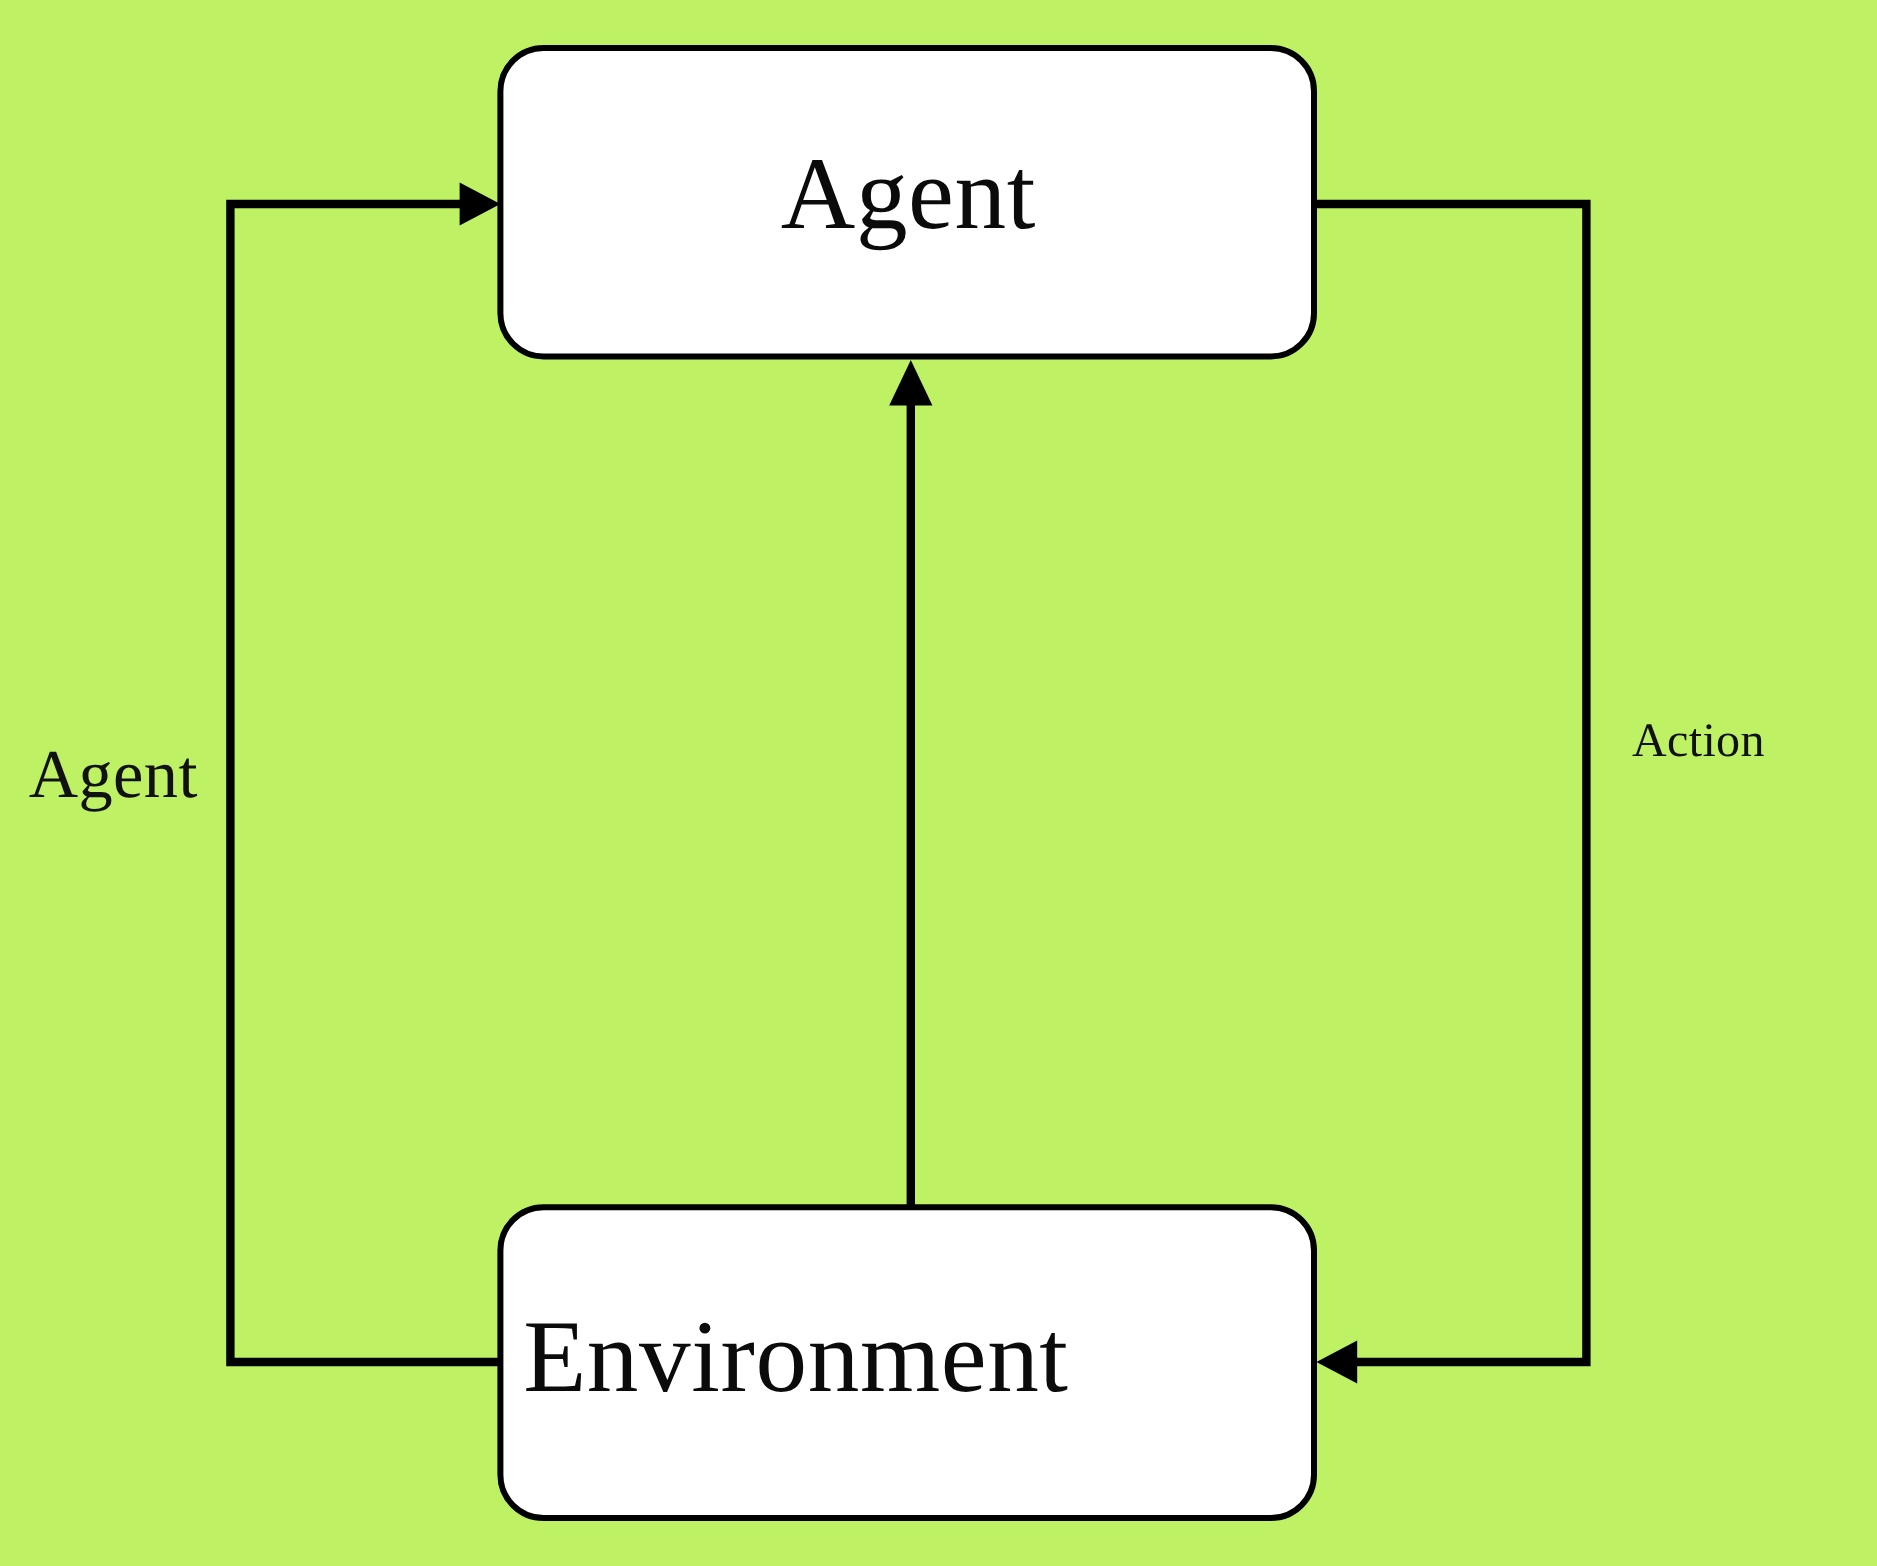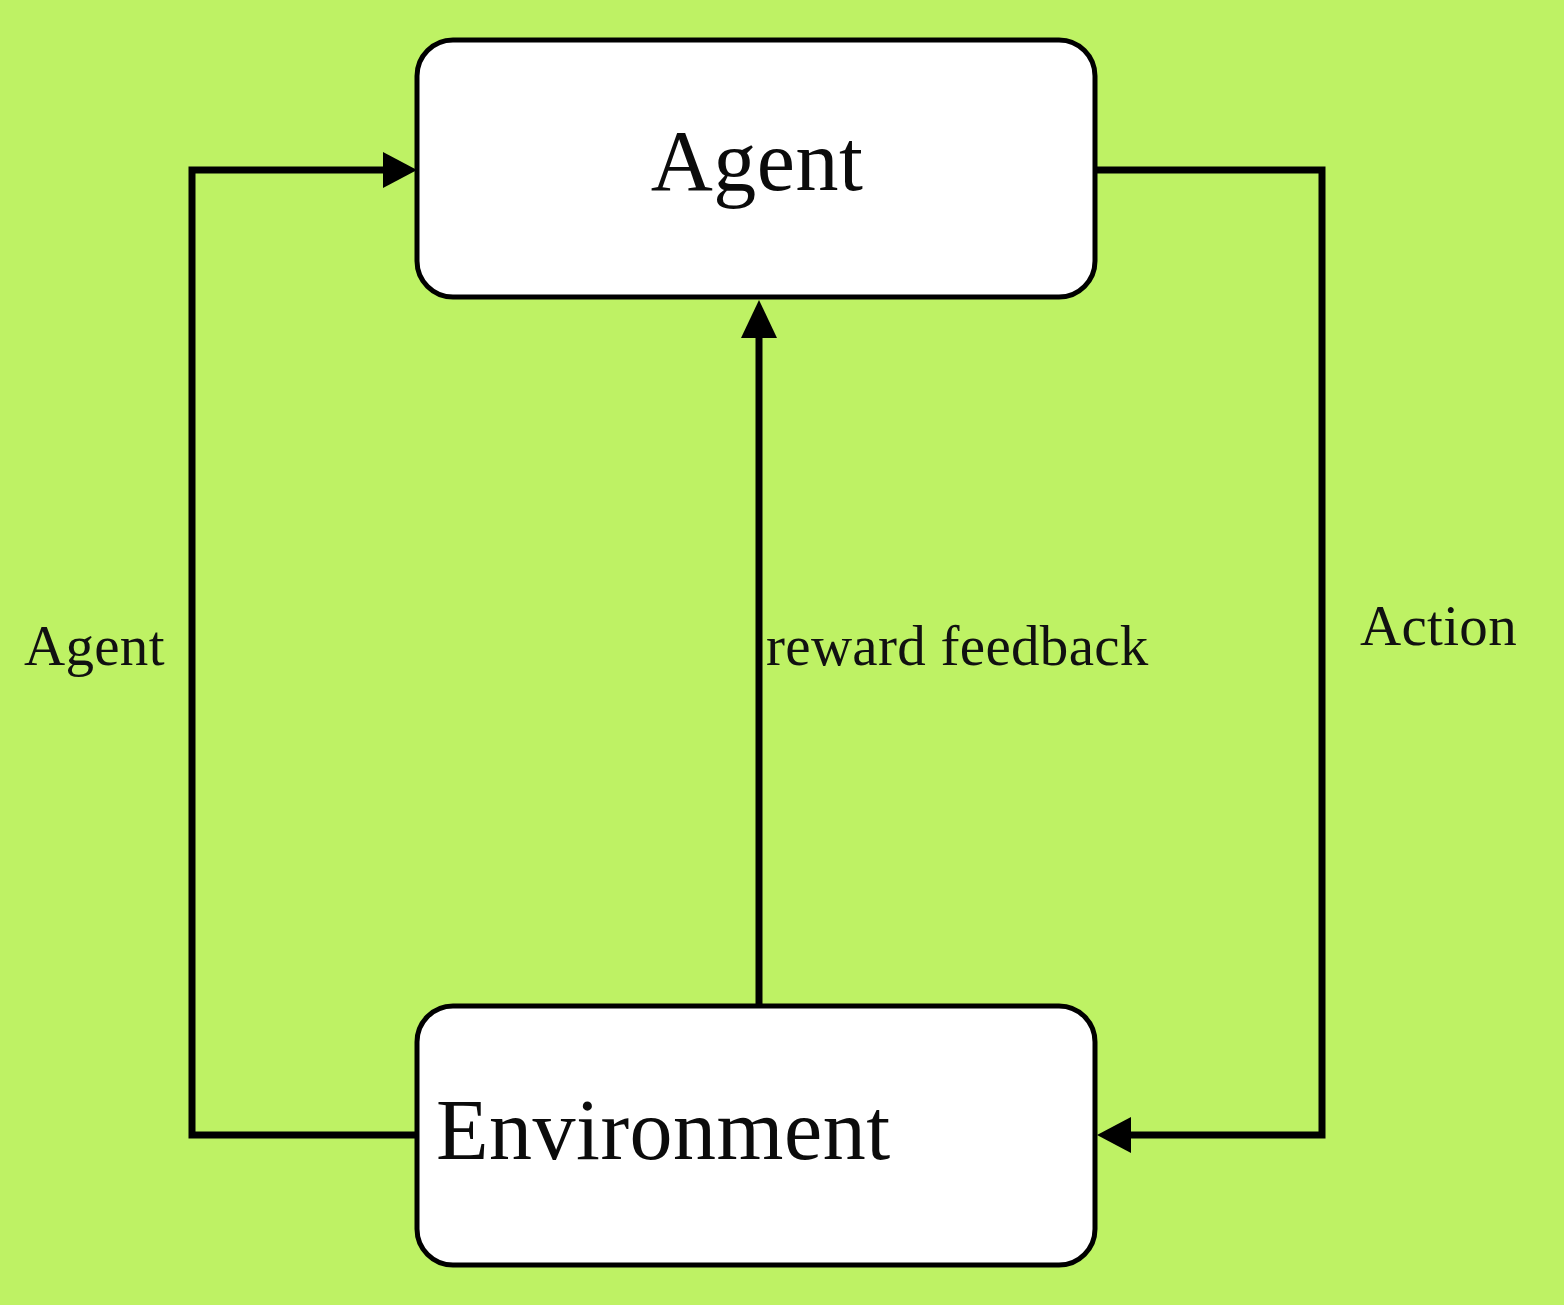--- a/index.html
+++ b/index.html
@@ -78,21 +78,21 @@
     font-size: 57px;
   }
   #reward-label {
     left: 766px;
     top: 617px;
     font-size: 57px;
   }
   #action-label {
     left: 1360px;
     top: 597px;
-    font-size: 57px;
+    font-size: 40px;
   }
 </style>
 </head>
 <body>
 
 <div id="canvas">
 
   <svg class="diagram" viewBox="0 0 1564 1305" xmlns="http://www.w3.org/2000/svg">
 
     <g>
@@ -114,17 +114,16 @@
 
     <rect class="node-box" x="417" y="1006" width="678" height="259" rx="36" ry="36"></rect>
   </svg>
 
   <div class="node-label" id="agent-label">Agent</div>
 
   <div class="node-label" id="environment-label">Environment</div>
 
   <div class="edge-label" id="state-label">Agent</div>
 
-  <div class="edge-label" id="reward-label">reward feedback</div>
 
   <div class="edge-label" id="action-label">Action</div>
 
 </div>
 
 </body></html>

